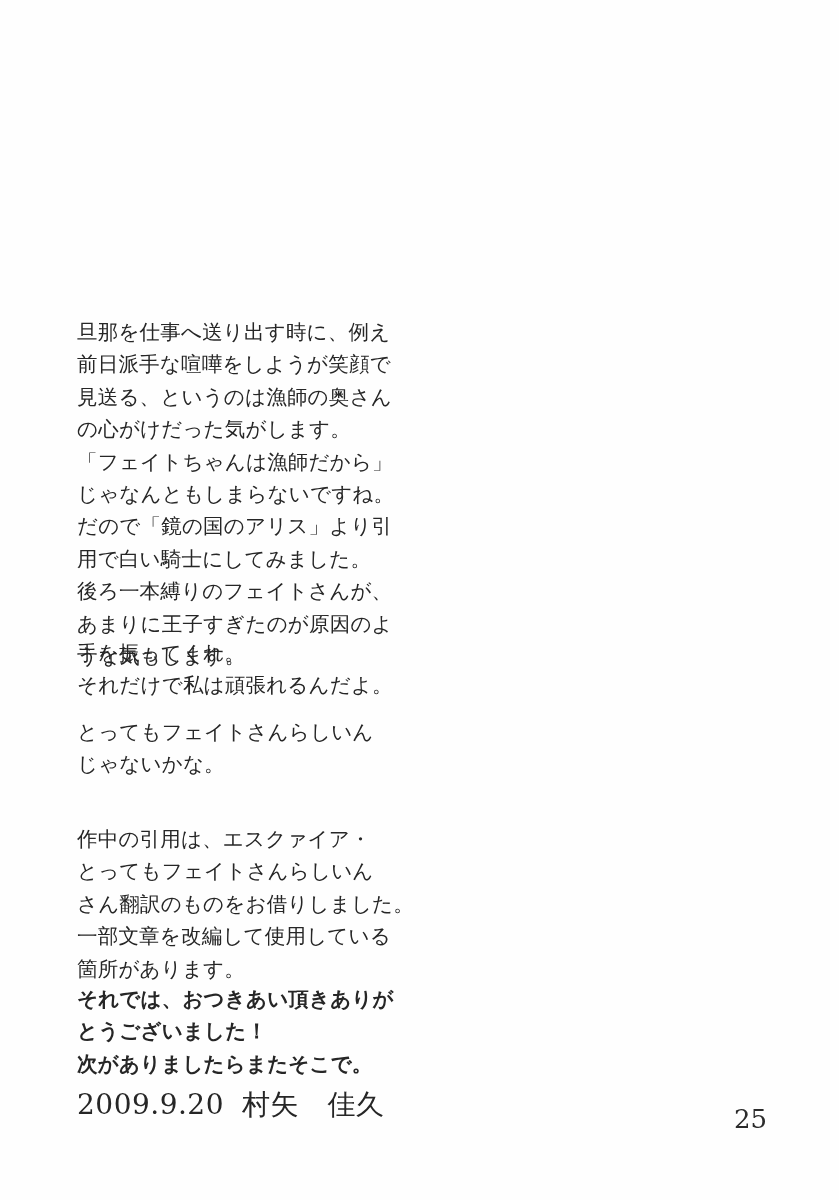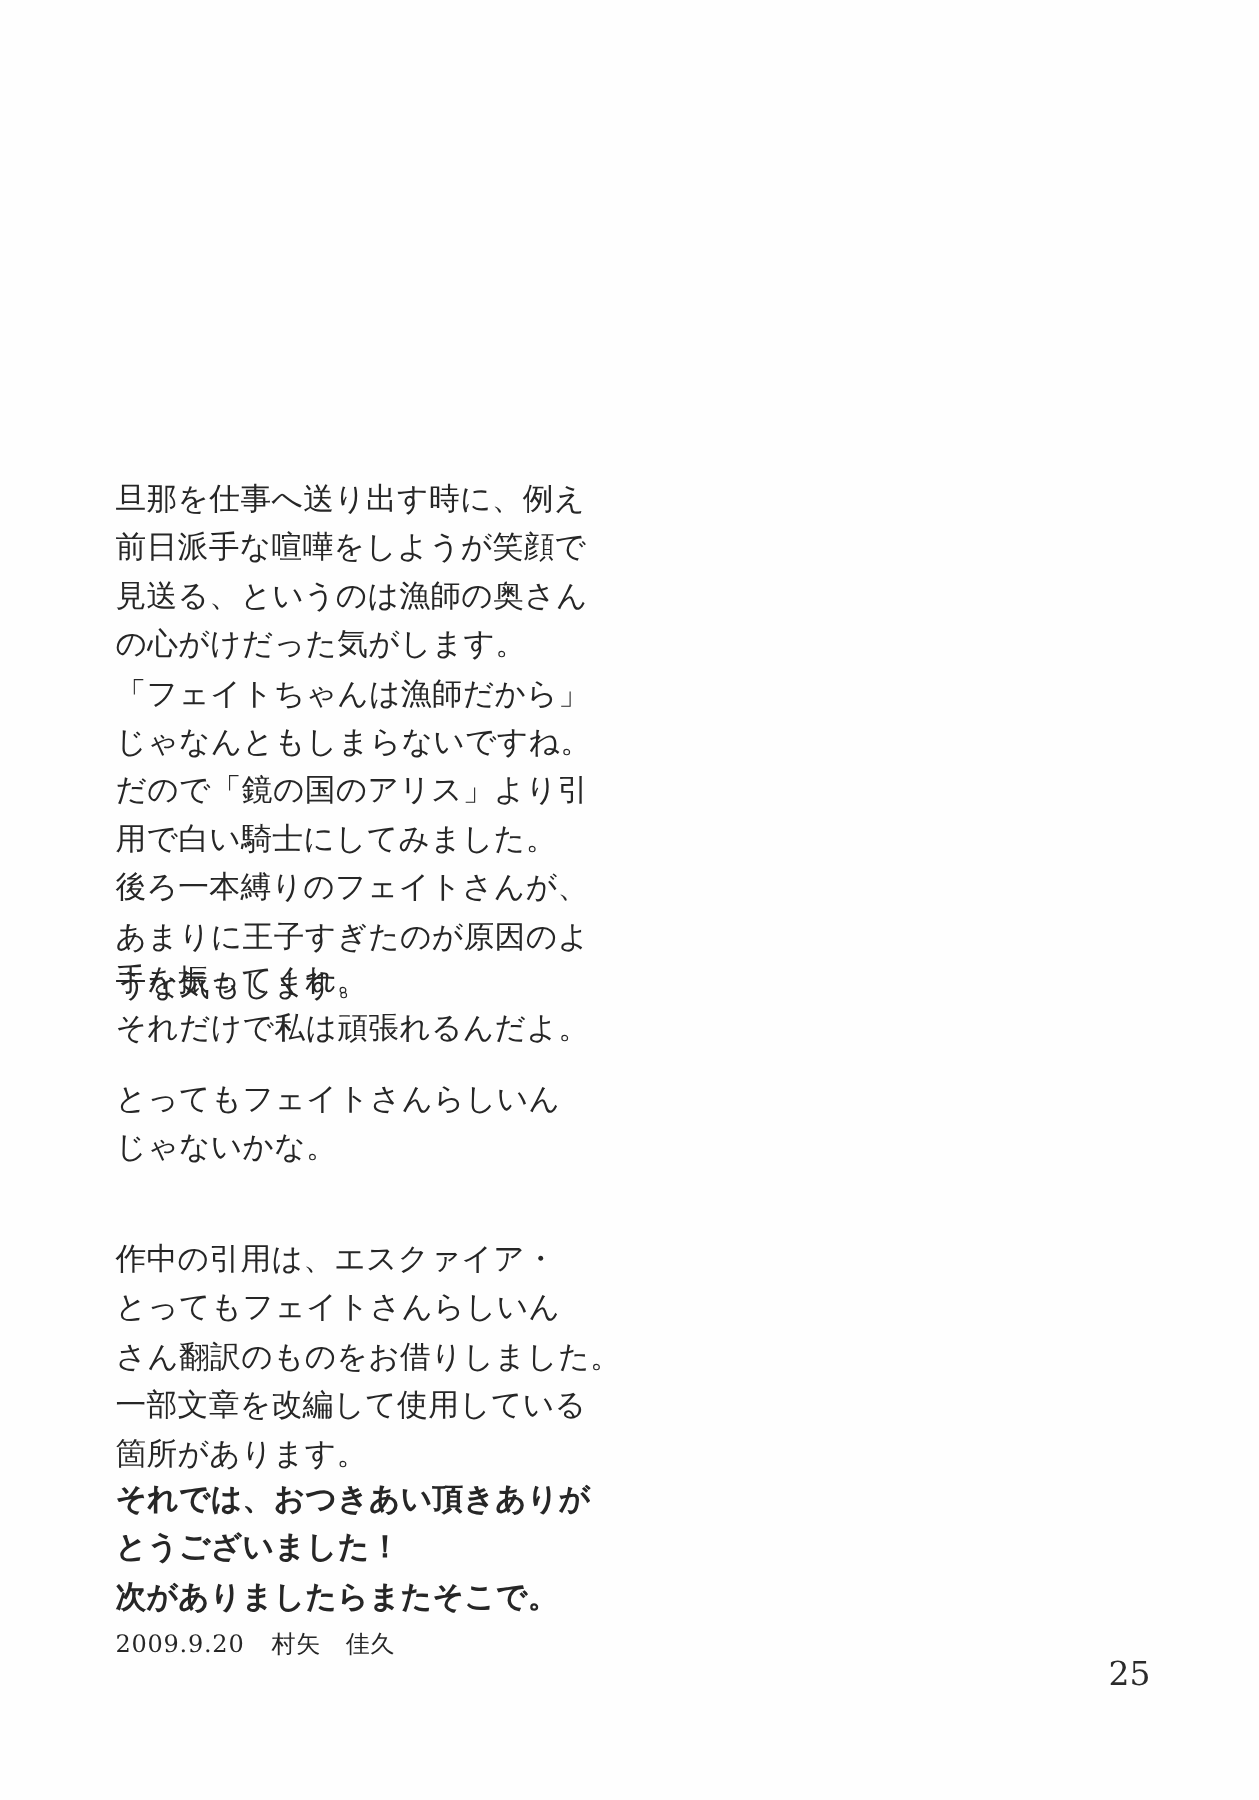--- a/index.html
+++ b/index.html
@@ -37,32 +37,32 @@
   #para-1 { top: 316px; }
   #para-2 { top: 637px; }
   #para-3 { top: 716px; }
   #para-4 { top: 823px; }
   #para-5 { top: 983px; font-weight: bold; }
 
   .signature {
     position: absolute;
     left: 77px;
     top: 1086px;
-    font-size: 16px;
+    font-size: 28px;
     letter-spacing: 0.5px;
     color: #262626;
     font-family: "DejaVu Serif", "Liberation Serif", serif;
   }
   .signature .date { margin-right: 18px; }
 
   .page-number {
     position: absolute;
     right: 72px;
     top: 1104px;
-    font-size: 22px;
+    font-size: 26px;
     color: #2b2b2b;
     font-family: "DejaVu Serif", "Liberation Serif", serif;
   }
 </style>
 </head>
 <body>
 
 <div class="page">
 
   <div class="text-block" id="para-1">旦那を仕事へ送り出す時に、例え

